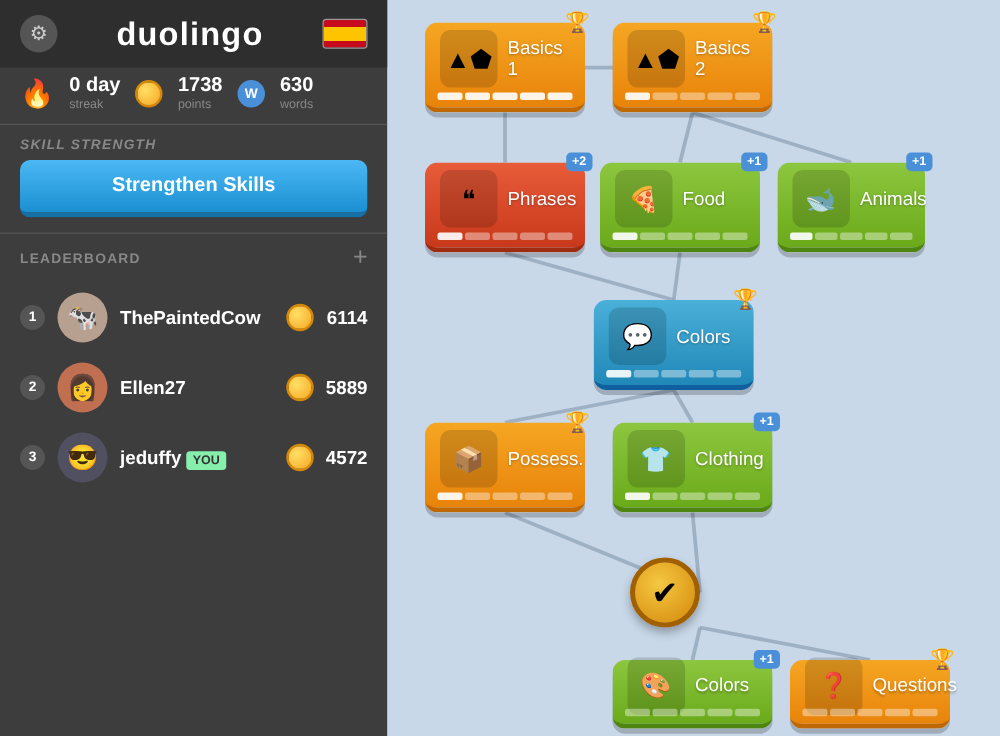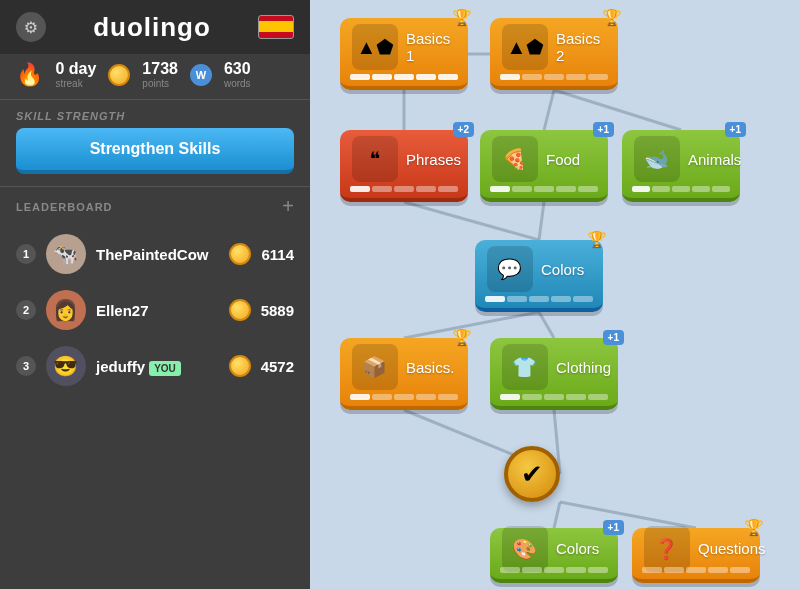--- a/index.html
+++ b/index.html
@@ -500,21 +500,21 @@
           <div class="progress-bar filled"></div>
           <div class="progress-bar"></div>
           <div class="progress-bar"></div>
           <div class="progress-bar"></div>
           <div class="progress-bar"></div>
         </div>
         <div class="trophy-badge" style="font-size: 16px;">🏆</div>
       </div>
       <div class="skill-node node-orange" style="left: 30px; top: 338px; width: 128px; height: 72px; padding-bottom: 18px;">
         <div class="node-icon" style="font-size: 20px;">📦</div>
-        <div class="node-label">Basics.</div>
+        <div class="node-label">Possess.</div>
         <div class="progress-bars">
           <div class="progress-bar filled"></div>
           <div class="progress-bar"></div>
           <div class="progress-bar"></div>
           <div class="progress-bar"></div>
           <div class="progress-bar"></div>
         </div>
         <div class="trophy-badge" style="font-size: 16px;">🏆</div>
       </div>
       <div class="skill-node node-green" style="left: 180px; top: 338px; width: 128px; height: 72px; padding-bottom: 18px;">

